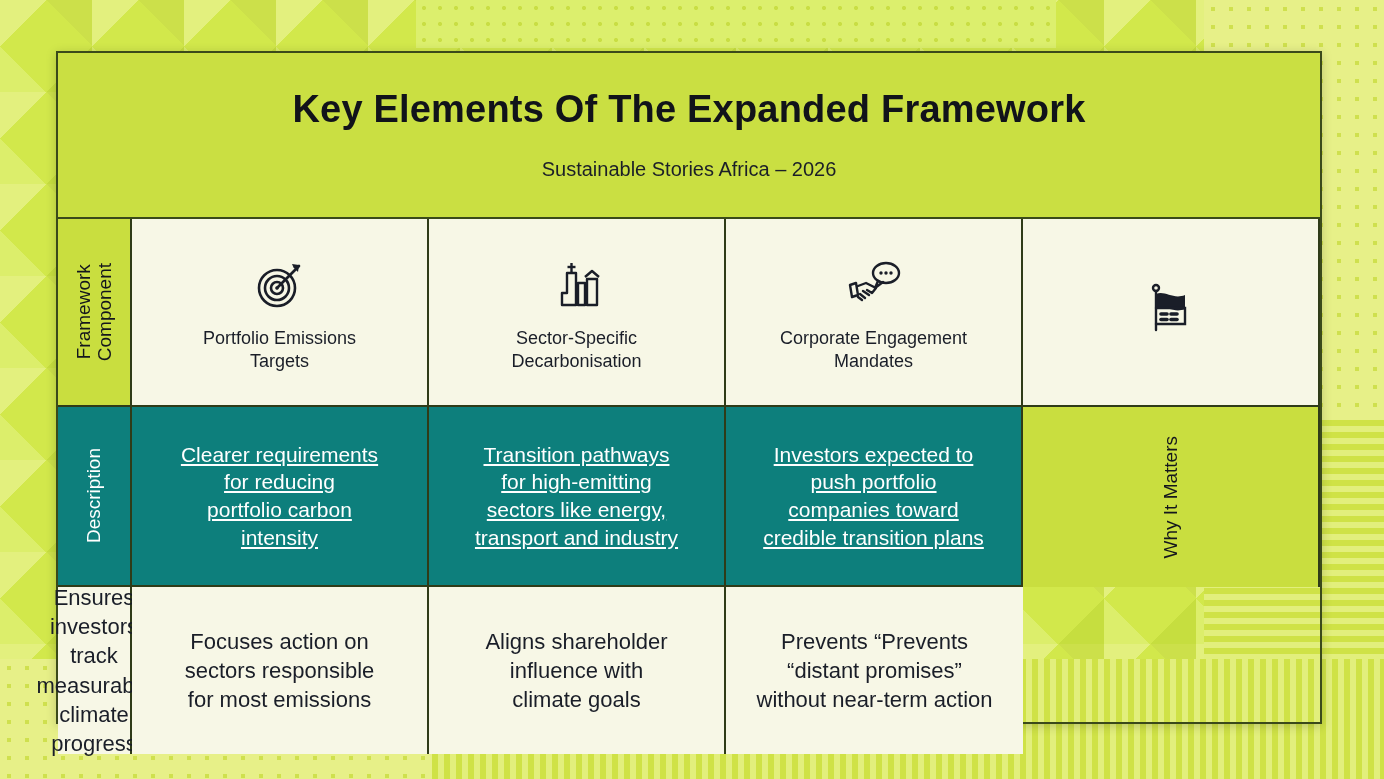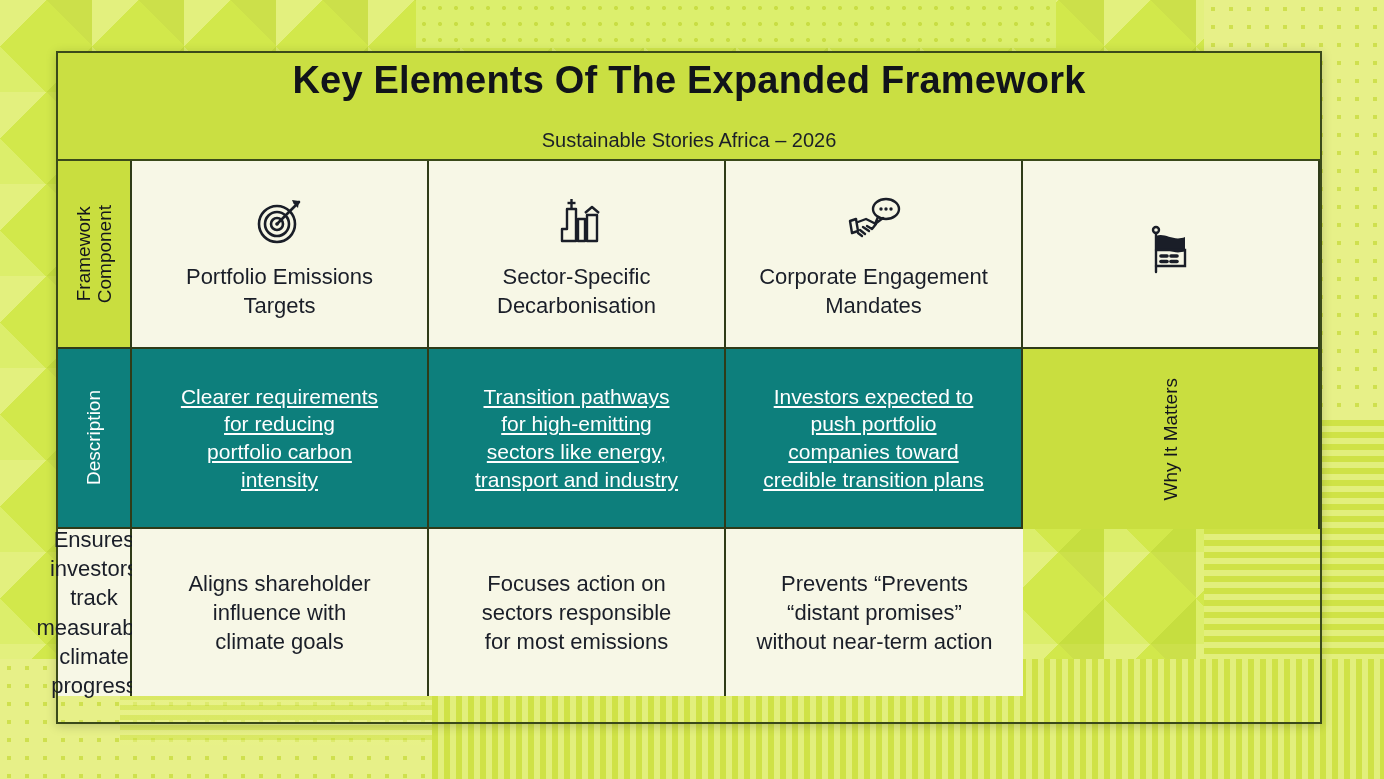--- a/index.html
+++ b/index.html
@@ -68,21 +68,21 @@
   #table-wrap{
     position:absolute;z-index:5;
     left:56px;top:51px;width:1266px;height:673px;
     border:2px solid #3b4a1a;
     box-sizing:border-box;
     box-shadow:0 2px 10px rgba(0,0,0,.18);
   }
 
   .title-bar{
     background:#cadf42;
-    height:108px;
+    height:166px;
     box-sizing:border-box;
     display:flex;flex-direction:column;
     align-items:center;justify-content:center;
     border-bottom:2px solid #3b4a1a;
   }
   .title-main{
     font-size:38px;font-weight:bold;color:#11131a;
     letter-spacing:.2px;line-height:1.1;
     text-align:center;
   }
@@ -122,21 +122,21 @@
     text-align:center;
   }
   .cell:last-child{border-right:none;}
   .cell.cream{background:#f7f7e6;color:#1a1e28;}
   .cell.teal{background:#0d7f7c;color:#ffffff;}
   .rowlabel.last,.cell.last{border-bottom:none;}
 
   .cell-icon{height:62px;display:flex;align-items:flex-end;justify-content:center;margin-bottom:14px;}
   .cell-icon svg{display:block;}
 
-  .head-text{font-size:22px;line-height:1.3;color:#1a1e28;white-space:pre-line;}
+  .head-text{font-size:18px;line-height:1.3;color:#1a1e28;white-space:pre-line;}
   .desc-text{font-size:21px;line-height:1.32;white-space:pre-line;text-decoration:underline;}
   .why-text{font-size:22px;line-height:1.32;color:#1a1e28;white-space:pre-line;}
 </style>
 </head>
 <body>
 
 <div id="bg">
   <div class="bg-layer tri-zone"></div>
   <div class="bg-layer dots-top"></div>
   <div class="bg-layer dots-right"></div>
@@ -249,29 +249,29 @@
 
     <div class="rowlabel green last">
       <span>Why It Matters</span>
     </div>
     <div class="cell cream last">
       <div class="why-text">Ensures investors
 track measurable
 climate progress</div>
     </div>
     <div class="cell cream last">
+      <div class="why-text">Focuses action on
+sectors responsible
+for most emissions</div>
+    </div>
+    <div class="cell cream last">
       <div class="why-text">Aligns shareholder
 influence with
 climate goals</div>
     </div>
     <div class="cell cream last">
-      <div class="why-text">Focuses action on
-sectors responsible
-for most emissions</div>
-    </div>
-    <div class="cell cream last">
       <div class="why-text">Prevents “Prevents
 “distant promises”
 without near-term action</div>
     </div>
 
   </div>
 </div>
 
 </body></html>

